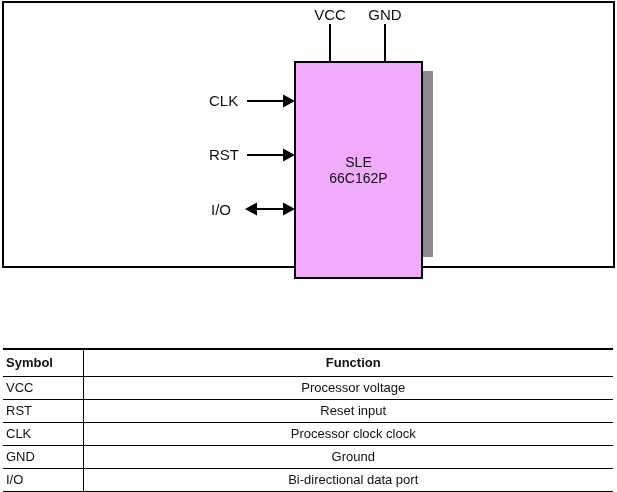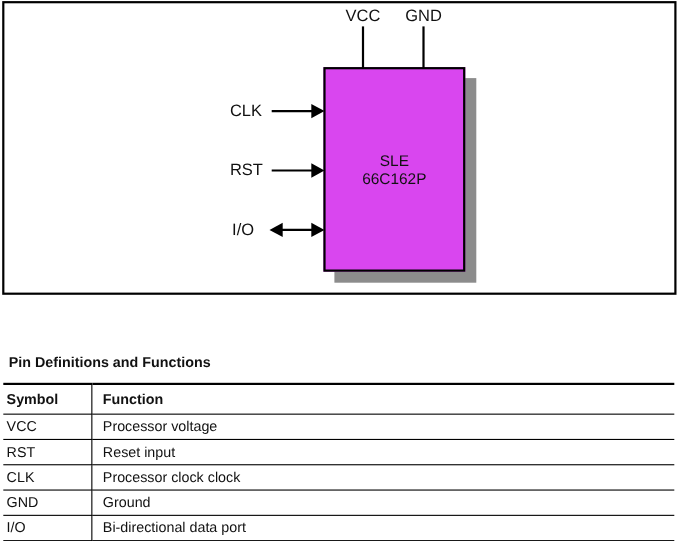--- a/index.html
+++ b/index.html
@@ -26,22 +26,22 @@
   
   .chip-shadow {
     position: absolute;
     left: 304px; top: 71px;
     width: 129px; height: 186px;
     background: #8c8c8c;
   }
   .chip-body {
     position: absolute;
     left: 294px; top: 61px;
-    width: 129px; height: 186px;
-    background: #d946ef;
+    width: 129px; height: 218px;
+    background: #f0abfc;
     border: 2px solid #000;
     display: flex;
     flex-direction: column;
     align-items: center;
     justify-content: center;
   }
   .chip-label {
     font-size: 14px;
     line-height: 16px;
     text-align: center;
@@ -124,20 +124,21 @@
     border-bottom: 1.5px solid #000;
     height: 23px;
     vertical-align: middle;
   }
   .pin-table .cell-symbol {
     padding-left: 3px;
     border-right: 1.5px solid #000;
   }
   .pin-table .cell-function {
     padding-left: 10px;
+    text-align: center;
   }
 </style>
 </head>
 <body>
 
 <div class="page">
 
   <div class="figure-frame"></div>
 
   <div>
@@ -166,21 +167,20 @@
         <polygon points="283,148.5 295,155 283,161.5" fill="#000"></polygon>
       </g>
       <g>
         <line x1="254" y1="209" x2="286" y2="209" stroke="#000" stroke-width="2"></line>
         <polygon points="257,202.5 245,209 257,215.5" fill="#000"></polygon>
         <polygon points="283,202.5 295,209 283,215.5" fill="#000"></polygon>
       </g>
     </svg>
   </div>
 
-  <div class="section-heading">Pin Definitions and Functions</div>
 
   <table class="pin-table">
     <colgroup>
       <col class="col-symbol">
       <col class="col-function">
     </colgroup>
     <thead>
       <tr>
         <th class="cell-symbol">Symbol</th>
         <th class="cell-function">Function</th>

